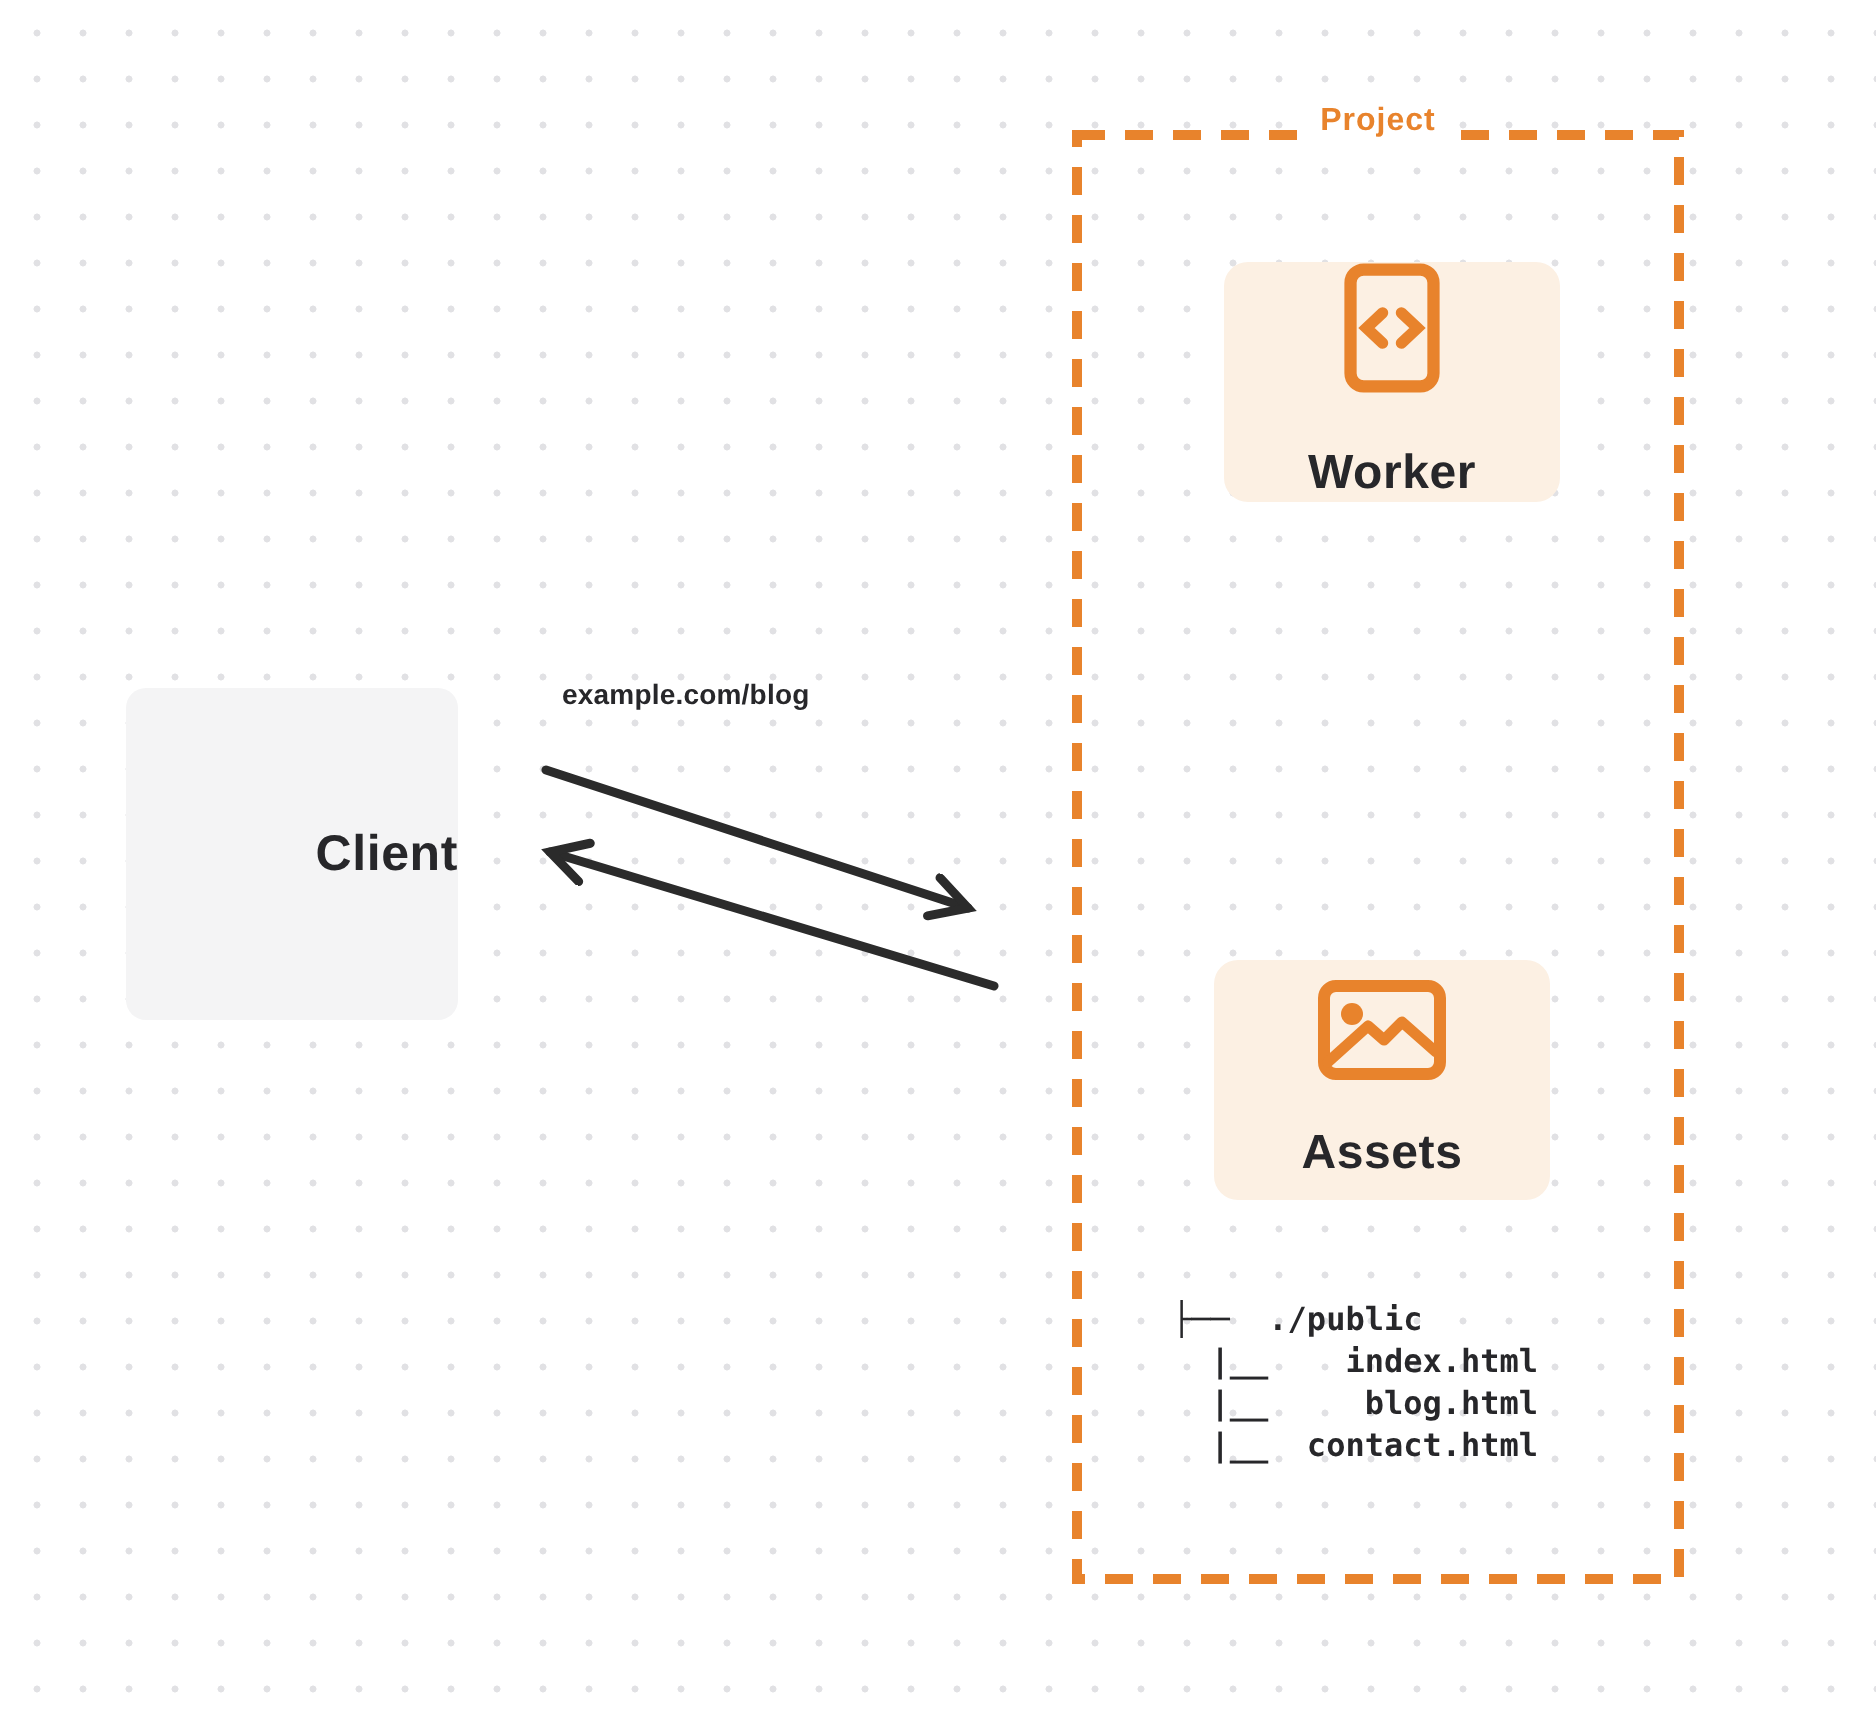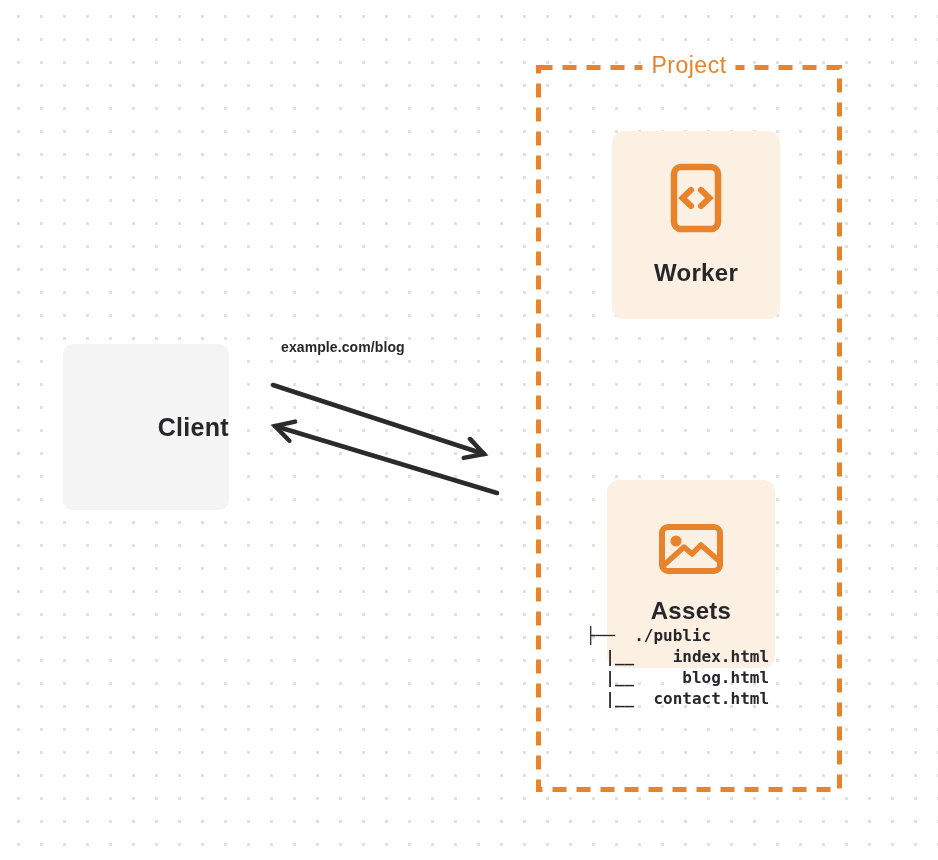--- a/index.html
+++ b/index.html
@@ -41,36 +41,36 @@
   .project{
     position:absolute;left:536px;top:65px;width:306px;height:727px;
   }
   .project-border{position:absolute;left:0;top:0;}
   .project-border rect{
     fill:none;stroke:var(--orange);stroke-width:5;stroke-dasharray:14 10;
   }
   .project-label{
     position:absolute;top:-13px;left:50%;transform:translateX(-50%);
     background:#fff;padding:0 9px;
-    font-size:23px;font-weight:400;color:var(--orange);letter-spacing:.5px;
+    font-size:16px;font-weight:700;color:var(--orange);letter-spacing:.5px;
     white-space:nowrap;
   }
   .card{
-    position:absolute;width:168px;height:188px;
+    position:absolute;width:168px;height:120px;
     background:var(--card_bg);border-radius:12px;
     display:flex;flex-direction:column;align-items:center;justify-content:center;
   }
   .card-worker{left:76px;top:66px;gap:26px;}
   .card-assets{left:71px;top:415px;gap:22px;}
   .card-label{font-size:24px;font-weight:700;color:var(--ink);letter-spacing:.3px;}
   .icon{display:block;}
   .icon .stroke{fill:none;stroke:var(--orange);}
   .icon .fill{fill:var(--orange);stroke:none;}
   .tree{
-    position:absolute;left:50px;top:560px;
+    position:absolute;left:50px;top:584px;
     font-family:"DejaVu Sans Mono","Liberation Mono",monospace;
     font-size:16px;line-height:21px;font-weight:700;
     color:var(--ink);white-space:pre;
   }
 </style>
 </head>
 <body>
 
 <div class="canvas">
 

